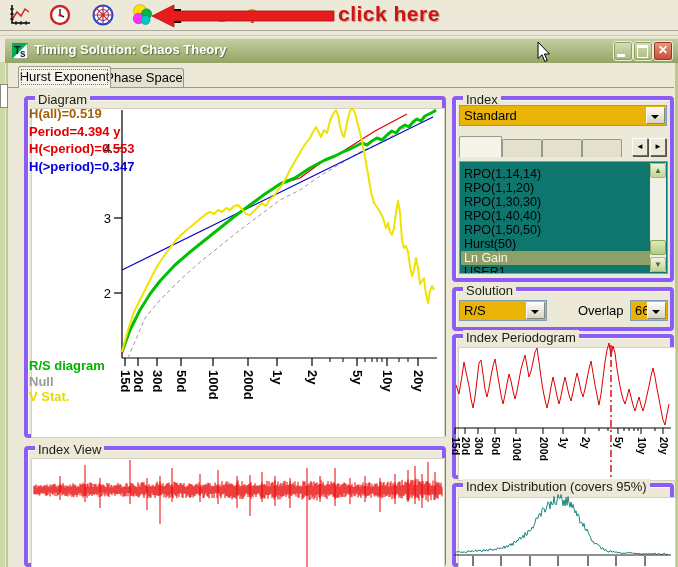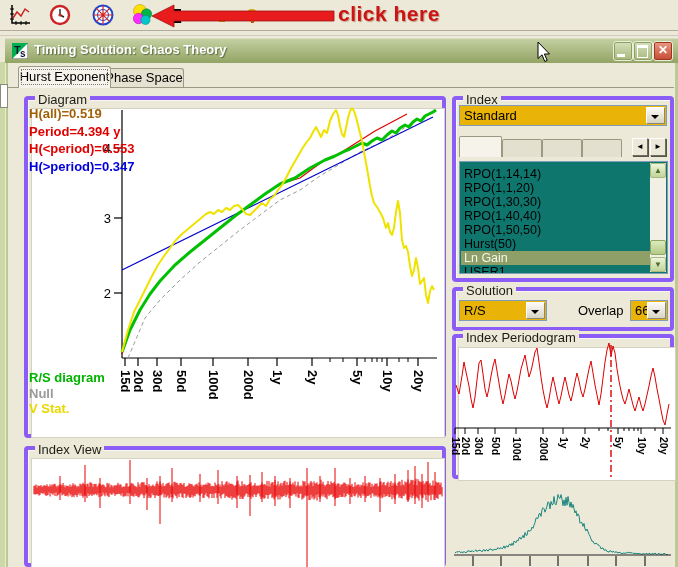--- a/index.html
+++ b/index.html
@@ -37,21 +37,21 @@
   #tab-phase{left:104px;top:68px;width:80px;height:20px;background:#e6e2d2;line-height:18px;}
   #tabline{left:8px;top:87px;width:666px;height:1px;background:#9a9a84;z-index:2;}
   
   .group{box-sizing:border-box;border:4px solid #8b5cf6;border-radius:4px;
          box-shadow:inset 1px 1px 0 rgba(255,255,255,.65);}
   .glabel{position:absolute;top:-8px;left:7px;background:#ece9d8;padding:0 3px;
           font-size:13px;color:#1c1c14;white-space:nowrap;}
   .wpanel{position:absolute;background:#fff;border:1px solid #d5d2c2;box-sizing:border-box;}
   
   #stats{left:29px;top:105px;z-index:45;font-size:13px;font-weight:bold;line-height:17.5px;white-space:nowrap;}
-  #legend{left:29px;top:358px;z-index:45;font-size:13px;font-weight:bold;line-height:15.5px;white-space:nowrap;margin-top:12px;}
+  #legend{left:29px;top:358px;z-index:45;font-size:13px;font-weight:bold;line-height:15.5px;white-space:nowrap;}
   
   .combo{box-sizing:border-box;background:#eab308;border:1px solid #7f9db9;}
   .combo .val{position:absolute;left:4px;top:2px;font-size:13px;color:#000;}
   .combo .btn{position:absolute;right:1px;top:1px;bottom:1px;width:17px;background:linear-gradient(#fbfaf6,#d8d4c4);
               border:1px solid;border-color:#fff #8a8877 #8a8877 #fff;}
   .combo .btn i{position:absolute;left:4px;top:7px;width:0;height:0;
                 border-left:4px solid transparent;border-right:4px solid transparent;border-top:4px solid #000;}
   .lbl{font-size:13px;color:#000;text-align:center;}
   
   .itab{box-sizing:border-box;border:1px solid #9a9a84;border-bottom:none;border-radius:2px 2px 0 0;}
@@ -215,20 +215,24 @@
     <span class="btn">
         <i></i>
       </span>
   </div>
 
   <div class="abs group" style="left:452px;top:334px;width:222px;height:145px">
     <span class="glabel">Index Periodogram</span>
     <div class="wpanel" style="left:2px;top:9px;width:218px;height:134px"></div>
   </div>
 
+  <div class="abs group" style="left:452px;top:483px;width:222px;height:84px">
+    <span class="glabel">Index Distribution (covers 95%)</span>
+    <div class="wpanel" style="left:2px;top:10px;width:218px;height:74px"></div>
+  </div>
 
   <svg class="abs" id="charts" width="678" height="567" viewBox="0 0 678 567">
       <line x1="122" y1="358" x2="437" y2="358" stroke="#000" stroke-width="1.2"></line>
       <line x1="122" y1="110" x2="122" y2="358" stroke="#000" stroke-width="1.2"></line>
       <line x1="114" y1="293" x2="122" y2="293" stroke="#000" stroke-width="1.2"></line>
       <text x="111" y="298" font-size="13" fill="#000" font-family="&quot;Liberation Sans&quot;,sans-serif" text-anchor="end">2</text>
       <line x1="114" y1="218" x2="122" y2="218" stroke="#000" stroke-width="1.2"></line>
       <text x="111" y="223" font-size="13" fill="#000" font-family="&quot;Liberation Sans&quot;,sans-serif" text-anchor="end">3</text>
       <line x1="114" y1="148" x2="122" y2="148" stroke="#000" stroke-width="1.2"></line>
       <text x="111" y="153" font-size="13" fill="#000" font-family="&quot;Liberation Sans&quot;,sans-serif" text-anchor="end">4</text>

